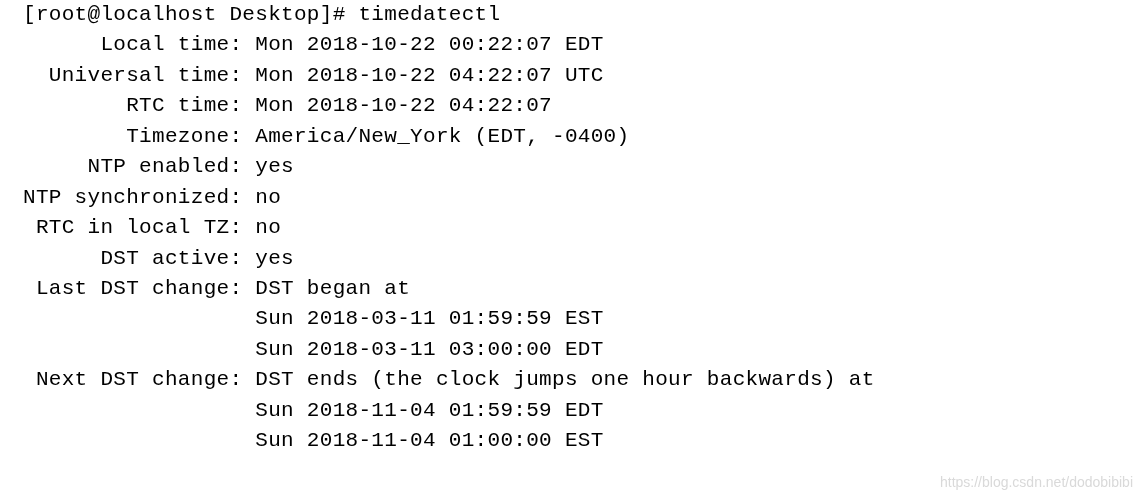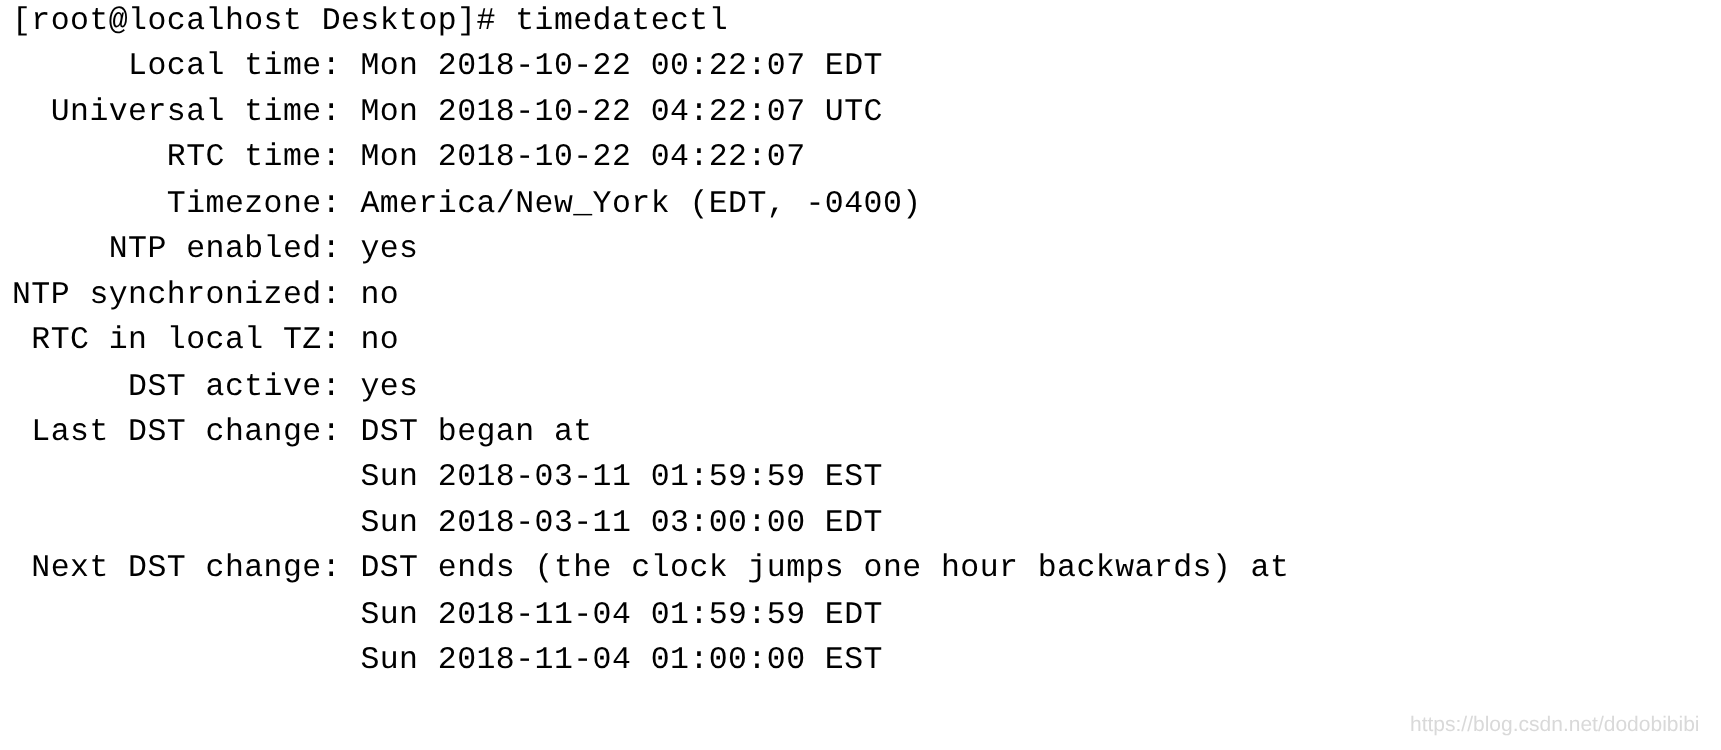--- a/index.html
+++ b/index.html
@@ -10,21 +10,21 @@
       font-size: 21px;
       color: #000000;
       width: 1147px;
       height: 500px;
       position: relative;
       line-height: 1.45;
       letter-spacing: 0.3px;
     }
     pre {
       margin: 0;
-      padding: 0 8px;
+      padding: 0 23px;
       font-family: inherit;
       white-space: pre;
     }
     .watermark {
       position: absolute;
       bottom: 8px;
       right: 14px;
       font-family: sans-serif;
       font-size: 14px;
       color: #d9d9d9;

